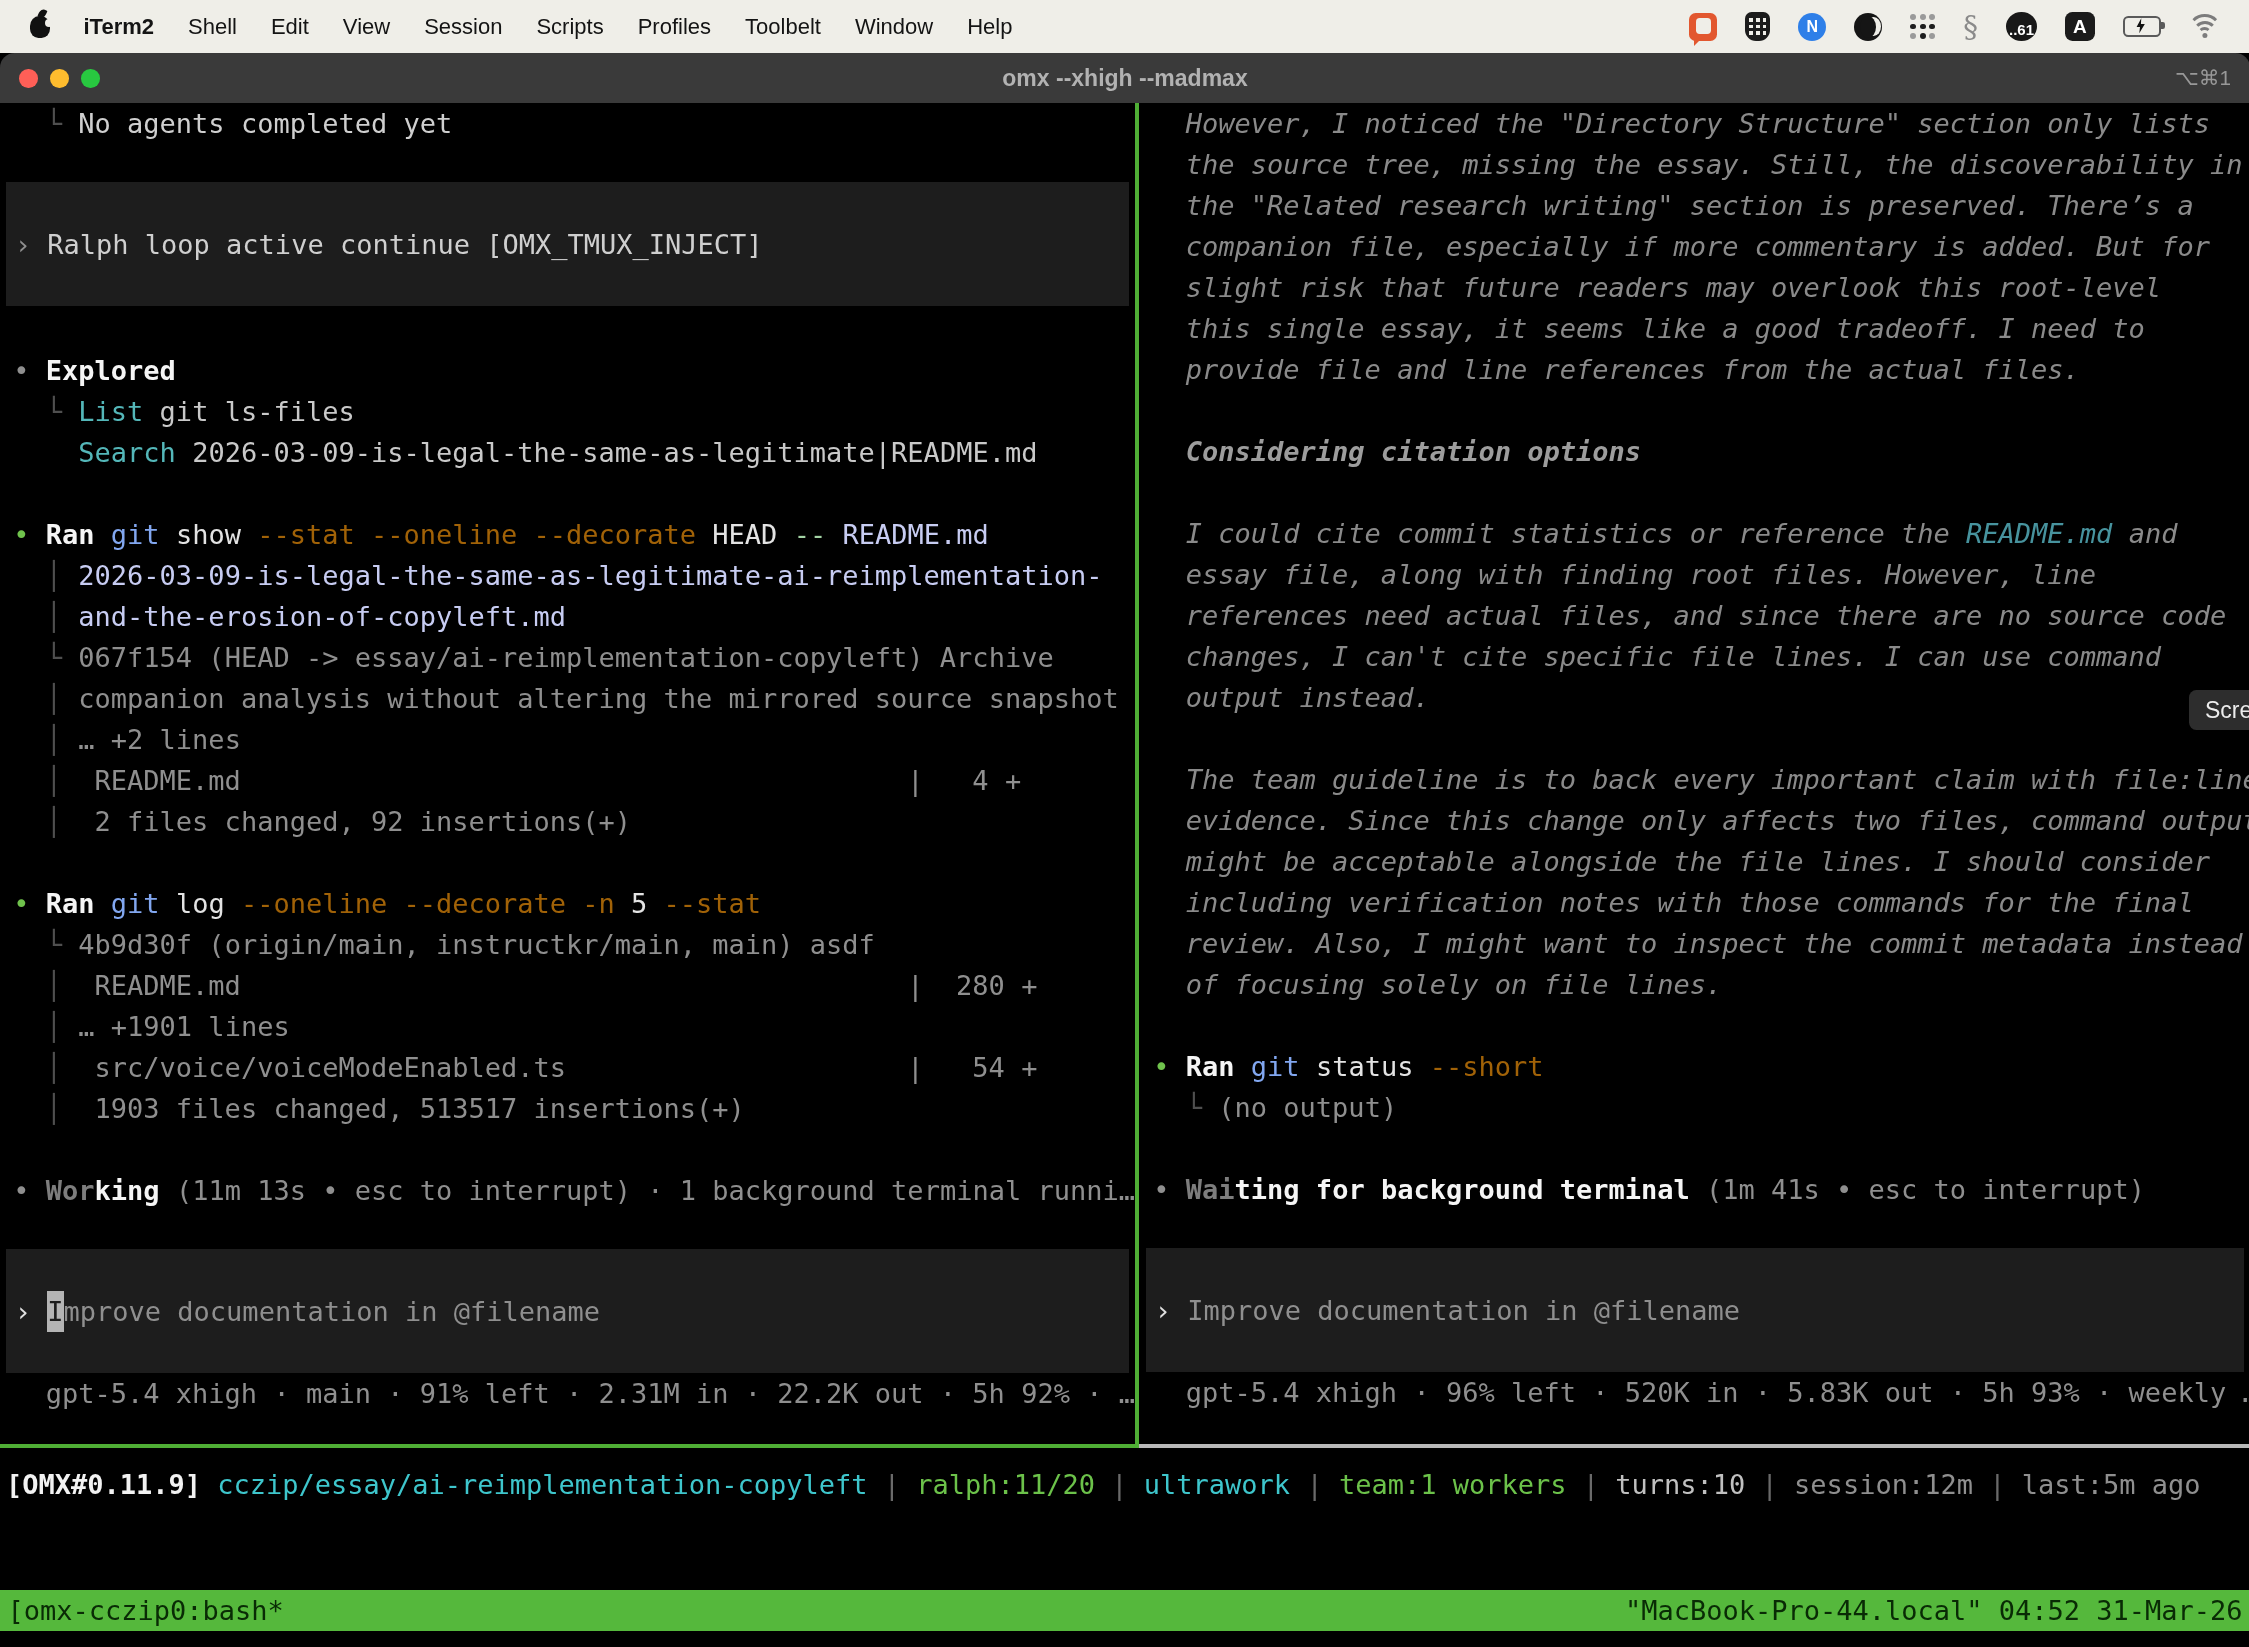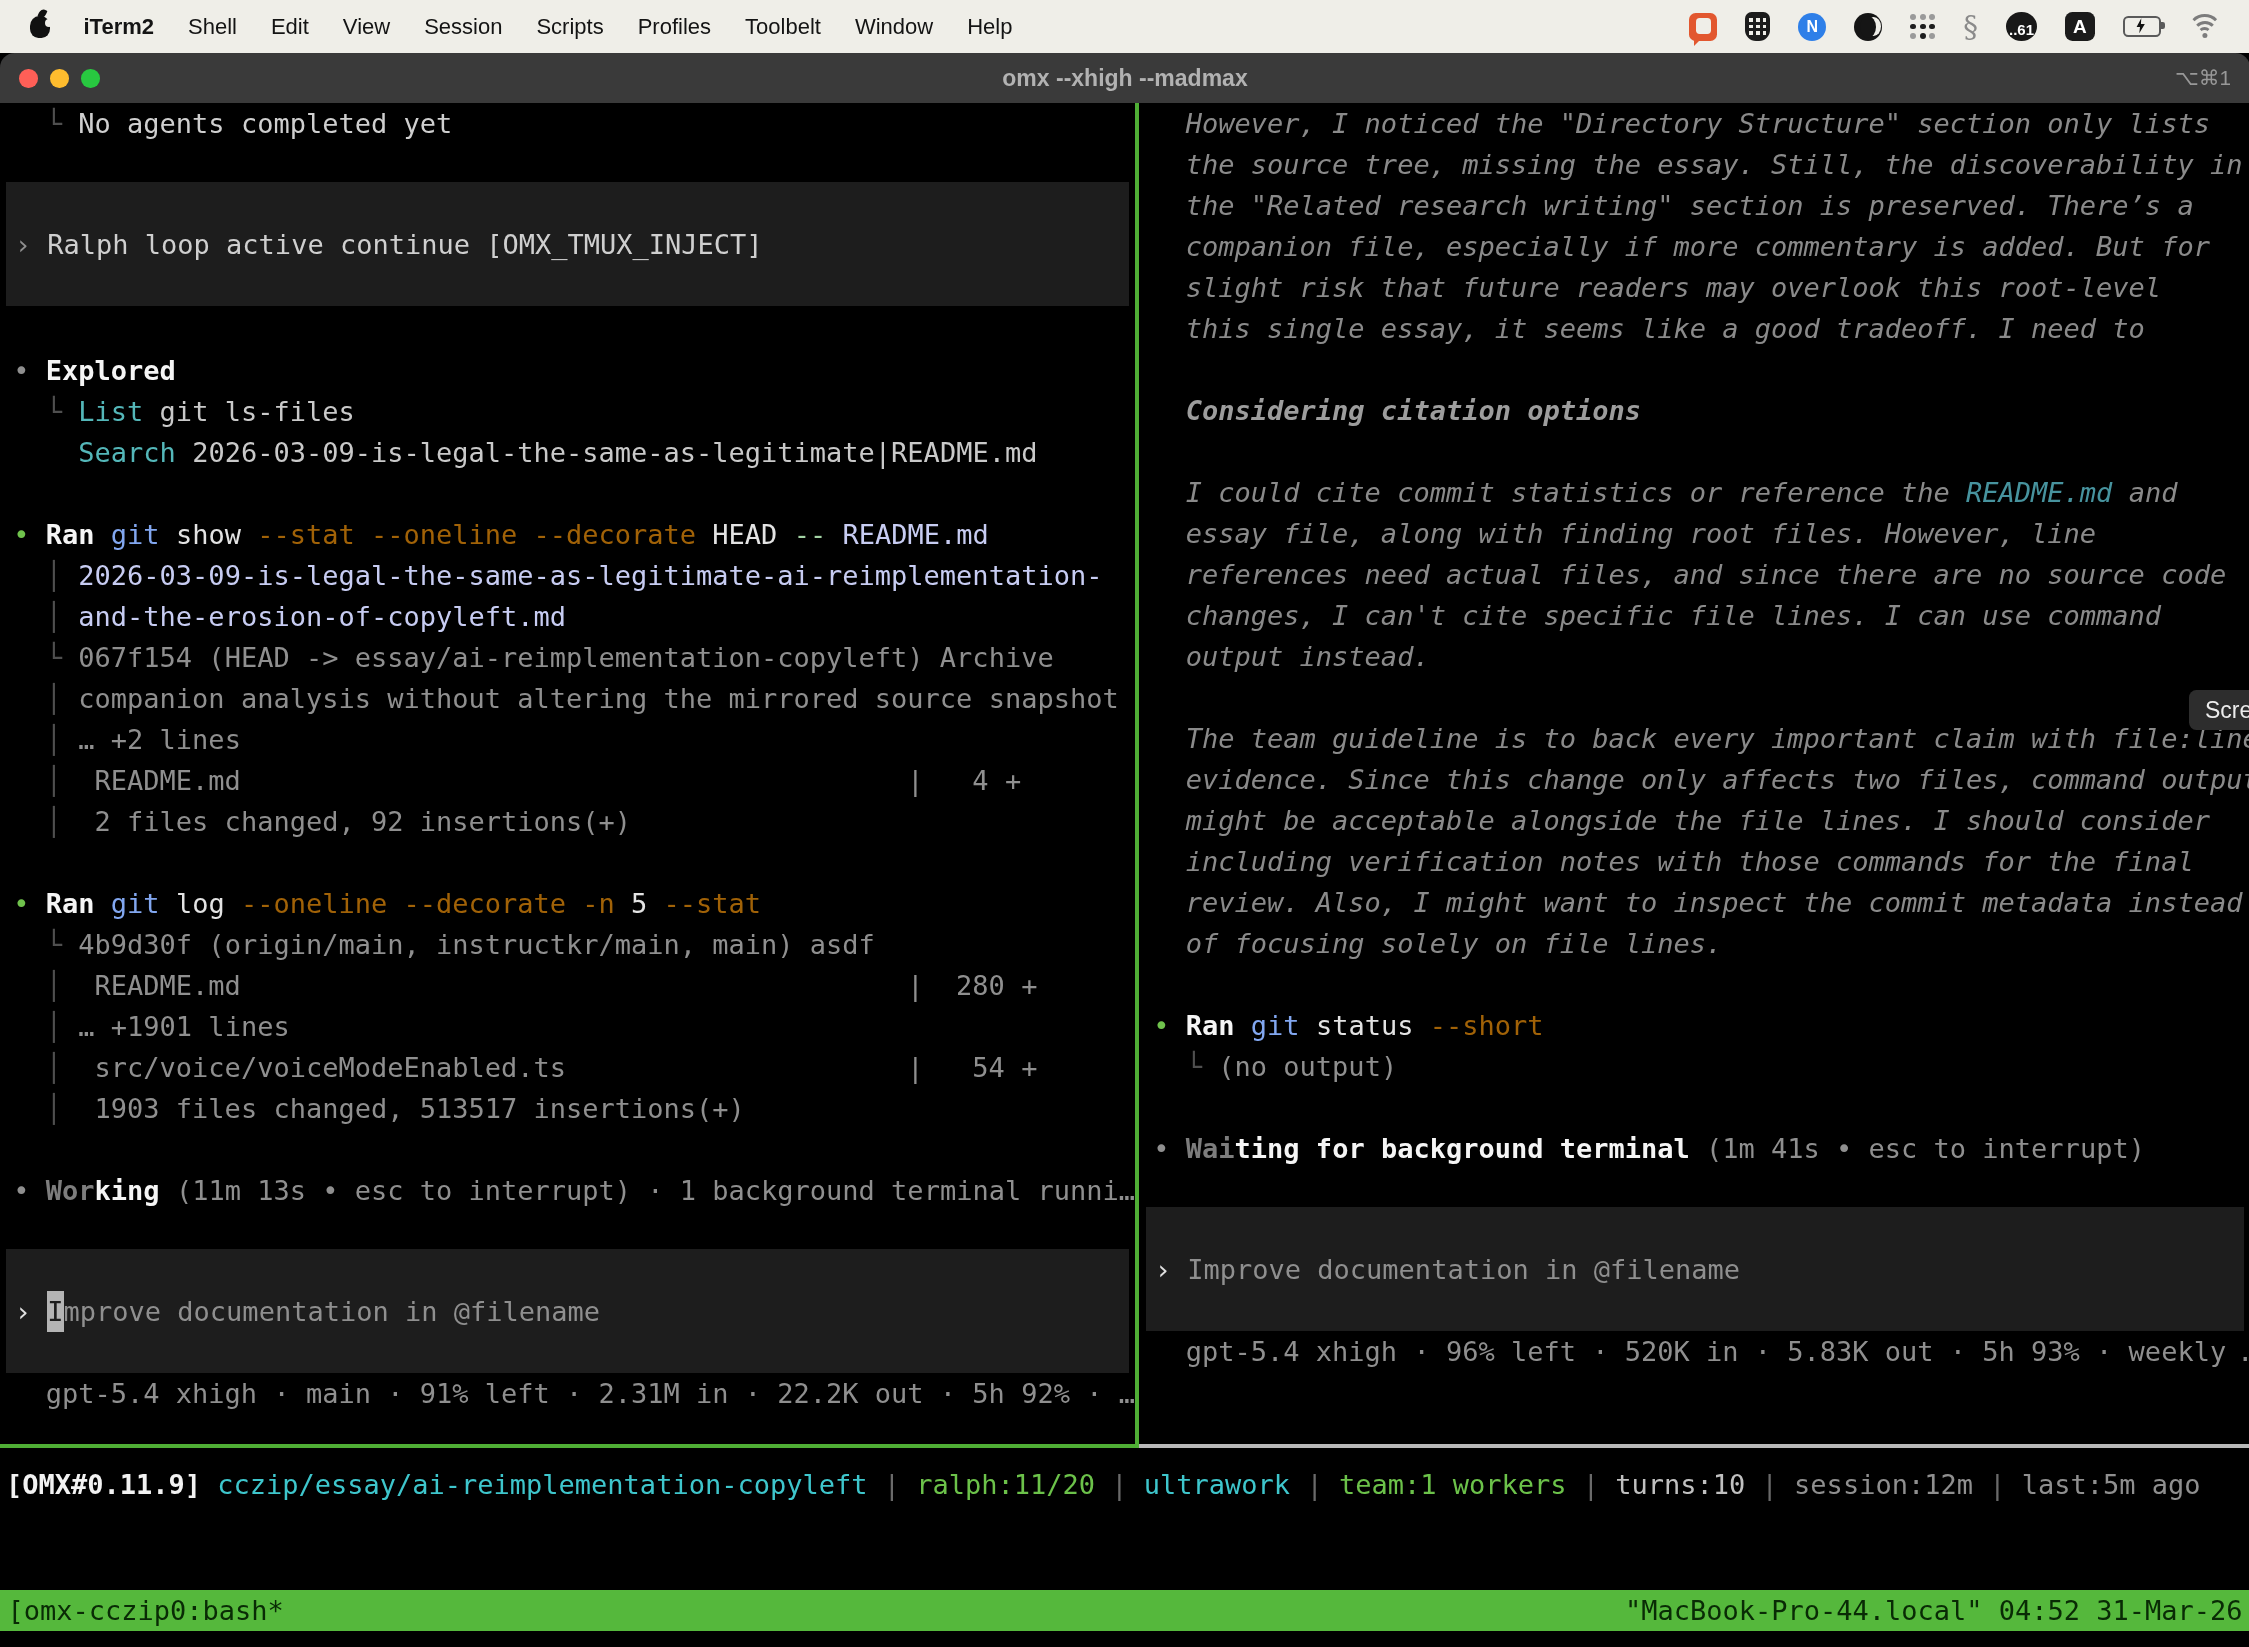--- a/index.html
+++ b/index.html
@@ -215,20 +215,21 @@
           <div class="row line"><span class="c-gray">  gpt-5.4 xhigh · main · 91% left · 2.31M in · 22.2K out · 5h 92% · …</span></div>
         </div>
       <div class="vdivider"></div>
       <div class="pane pane-right">
           <div class="row line"><span class="c-it">  However, I noticed the "Directory Structure" section only lists</span></div>
           <div class="row line"><span class="c-it">  the source tree, missing the essay. Still, the discoverability in</span></div>
           <div class="row line"><span class="c-it">  the "Related research writing" section is preserved. There’s a</span></div>
           <div class="row line"><span class="c-it">  companion file, especially if more commentary is added. But for</span></div>
           <div class="row line"><span class="c-it">  slight risk that future readers may overlook this root-level</span></div>
           <div class="row line"><span class="c-it">  this single essay, it seems like a good tradeoff. I need to</span></div>
+          <div class="row line"><span class="c-it">  provide file and line references from the actual files.</span></div>
           <div class="row blank"></div>
           <div class="row line"><span class="c-bit">  Considering citation options</span></div>
           <div class="row blank"></div>
           <div class="row line"><span class="c-it">  I could cite commit statistics or reference the </span><span class="c-tealit">README.md</span><span class="c-it"> and</span></div>
           <div class="row line"><span class="c-it">  essay file, along with finding root files. However, line</span></div>
           <div class="row line"><span class="c-it">  references need actual files, and since there are no source code</span></div>
           <div class="row line"><span class="c-it">  changes, I can't cite specific file lines. I can use command</span></div>
           <div class="row line"><span class="c-it">  output instead.</span></div>
           <div class="row blank"></div>
           <div class="row line"><span class="c-it">  The team guideline is to back every important claim with file:line</span></div>

